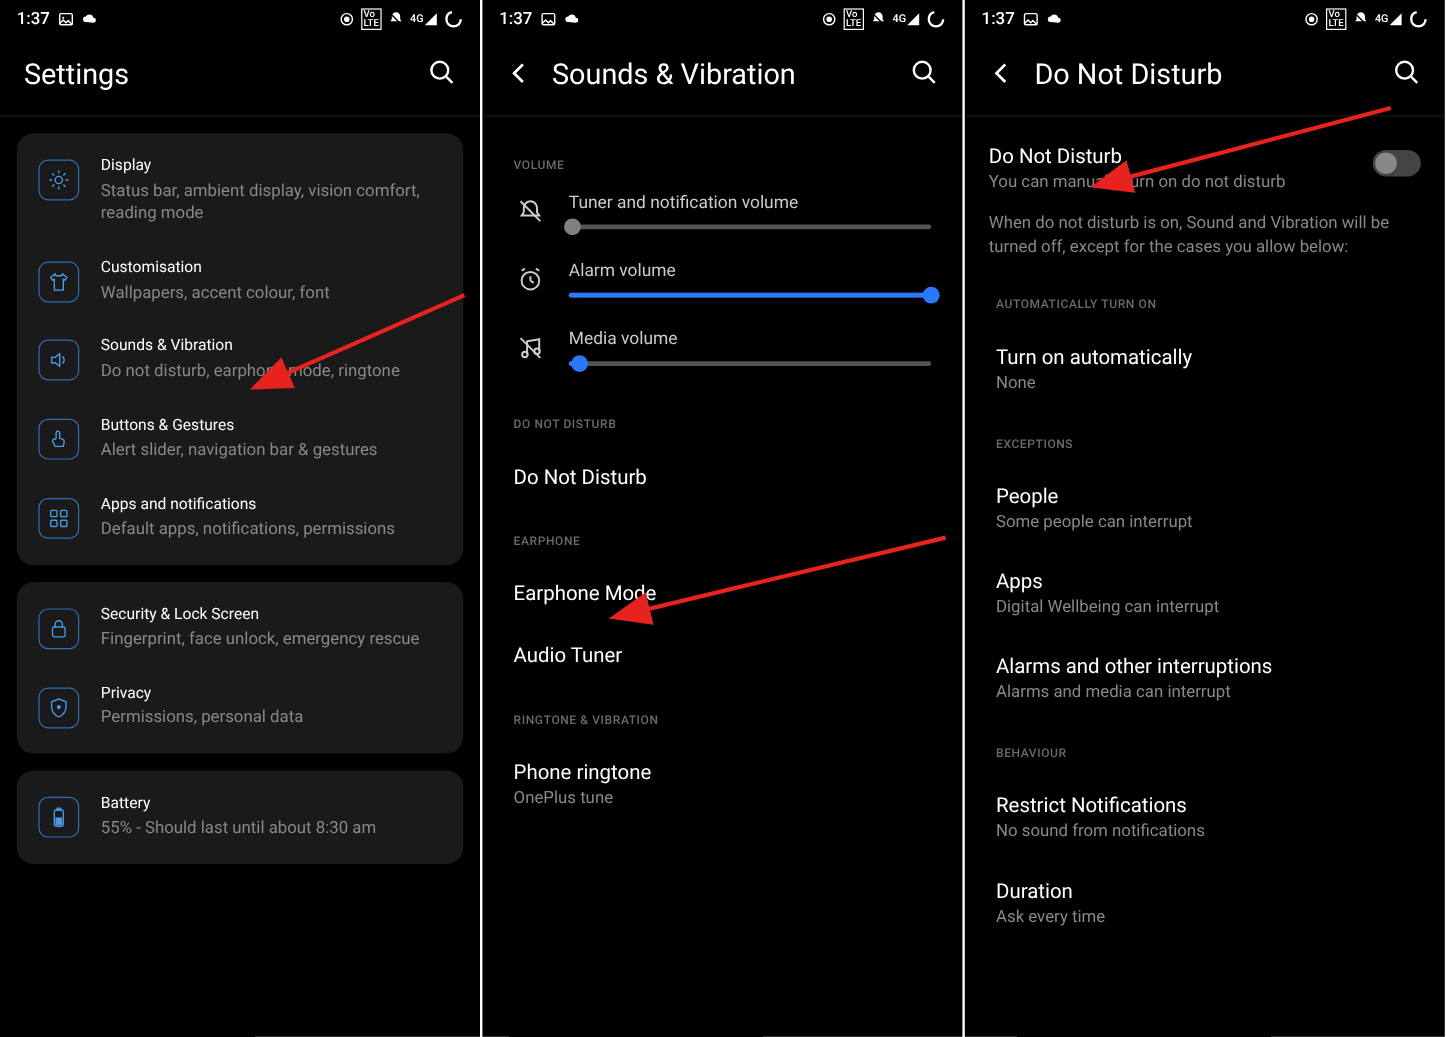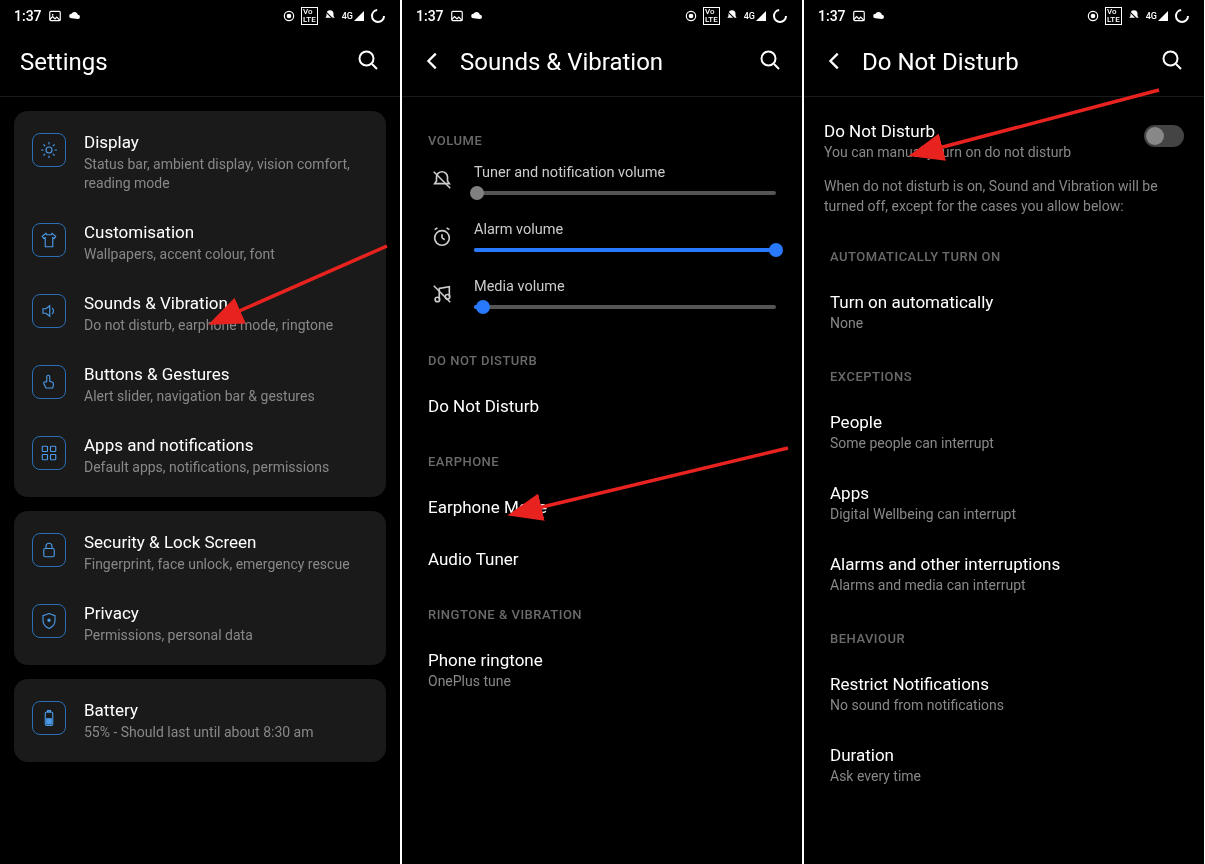--- a/index.html
+++ b/index.html
@@ -13,23 +13,23 @@
 .app-title{font-size:24px;font-weight:400;flex:1;}
 .back-arrow{cursor:pointer;}
 .search-btn{cursor:pointer;}
 .divider{height:1px;background:#1a1a1a;}
 .content{flex:1;overflow-y:auto;padding:14px;}
 .content::-webkit-scrollbar{width:0;}
 .card{background:#1a1a1a;border-radius:14px;padding:6px 0;margin-bottom:14px;}
 .item{display:flex;align-items:flex-start;padding:14px 18px;gap:18px;cursor:pointer;}
 .item-icon{width:34px;height:34px;min-width:34px;border:1.5px solid #2a6fb5;border-radius:8px;display:flex;align-items:center;justify-content:center;margin-top:2px;}
 .item-body{flex:1;}
-.item-title{font-size:17px;font-weight:400;color:#fff;line-height:1.3;}
+.item-title{font-size:13px;font-weight:400;color:#fff;line-height:1.3;}
 .item-sub{font-size:14px;color:#888;margin-top:2px;line-height:1.35;}
-.section-header{font-size:13px;color:#6a6a6a;letter-spacing:.5px;padding:22px 6px 12px;font-weight:500;}
+.section-header{font-size:10px;color:#6a6a6a;letter-spacing:.5px;padding:22px 6px 12px;font-weight:500;}
 .volume-row{display:flex;align-items:center;gap:18px;padding:4px 6px 22px;}
 .vol-icon{width:28px;display:flex;justify-content:center;}
 .vol-body{flex:1;}
 .vol-label{font-size:14.5px;color:#ccc;margin-bottom:10px;}
 .slider{height:4px;background:#555;border-radius:2px;position:relative;}
 .slider-fill{position:absolute;left:0;top:0;height:100%;background:#2979ff;border-radius:2px;}
 .slider-thumb{position:absolute;width:14px;height:14px;background:#808080;border-radius:50%;top:50%;transform:translate(-50%,-50%);cursor:pointer;}
 .slider-thumb.blue{background:#2979ff;}
 .plain-item{padding:16px 6px;cursor:pointer;}
 .plain-title{font-size:17px;color:#fff;}

